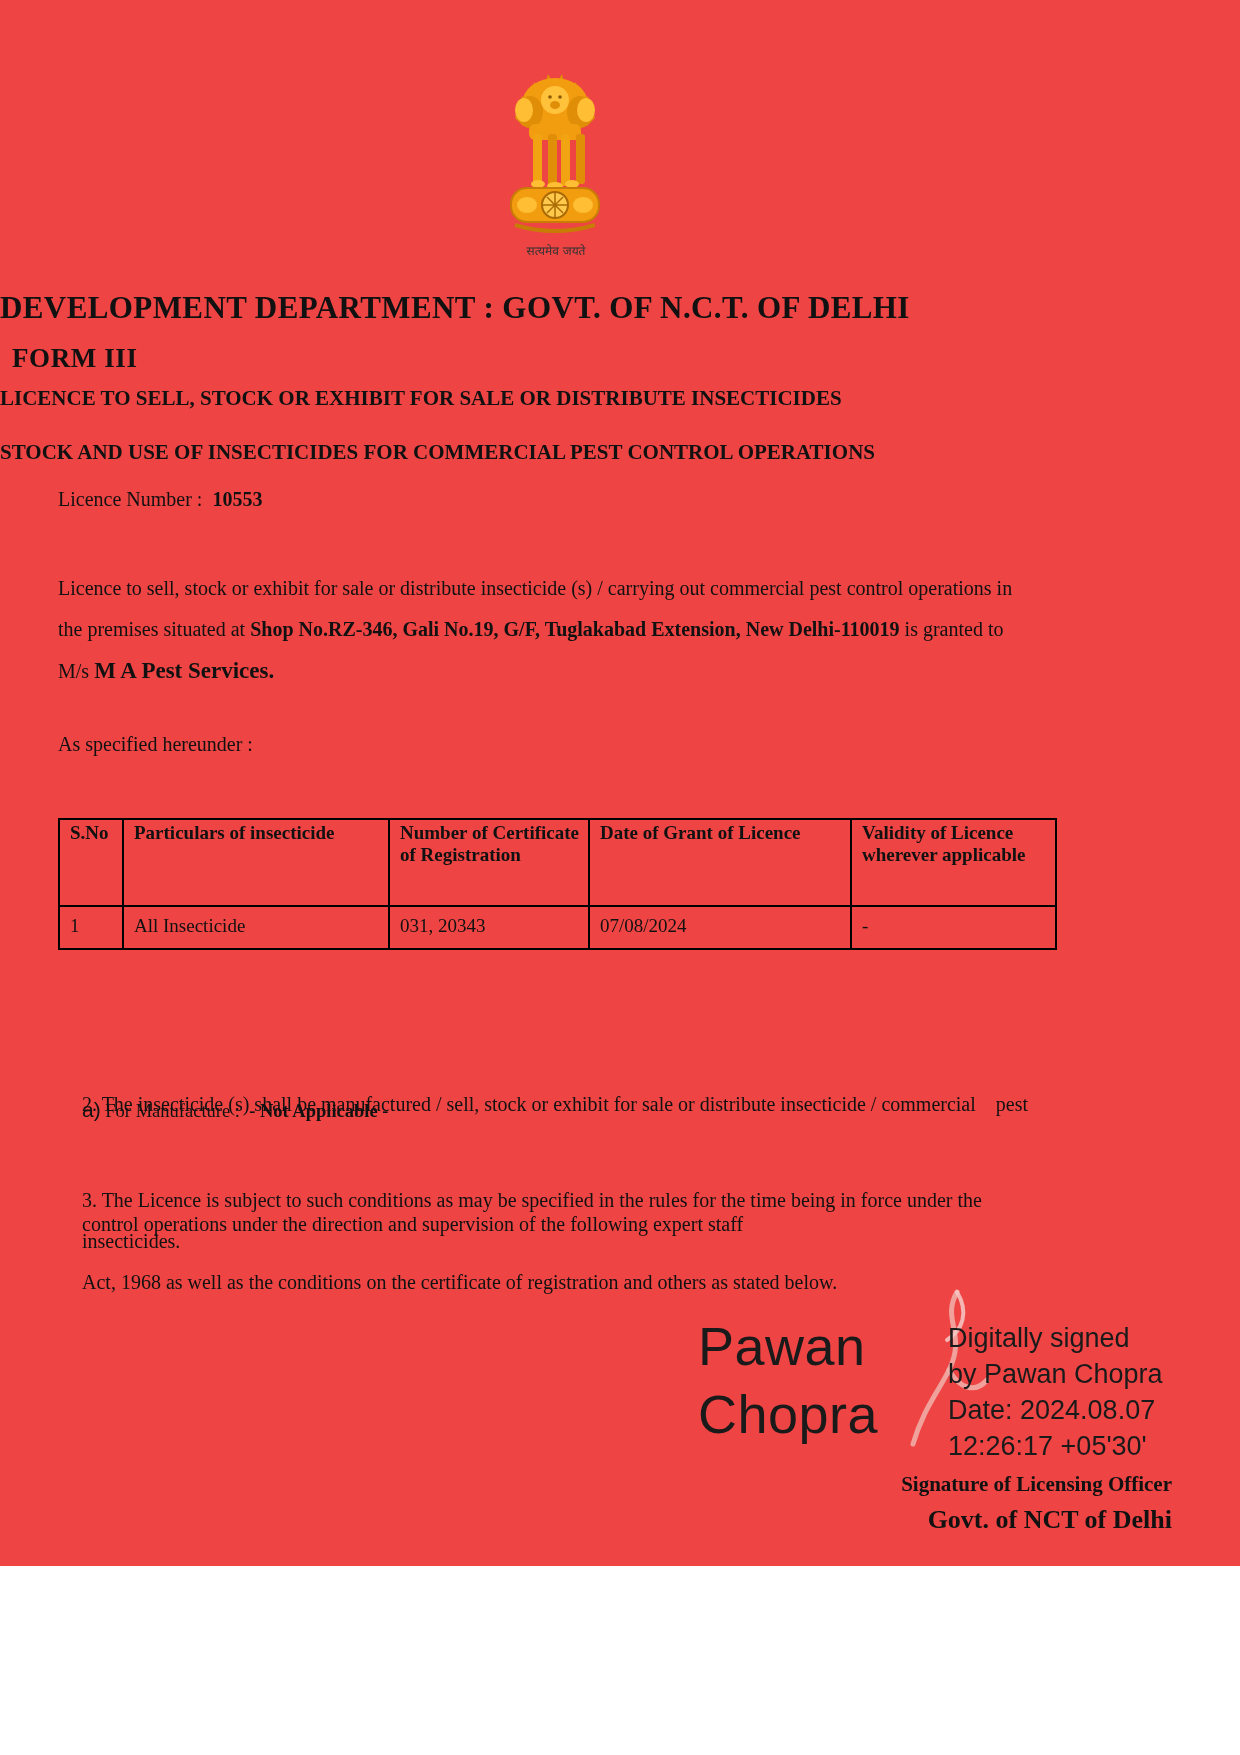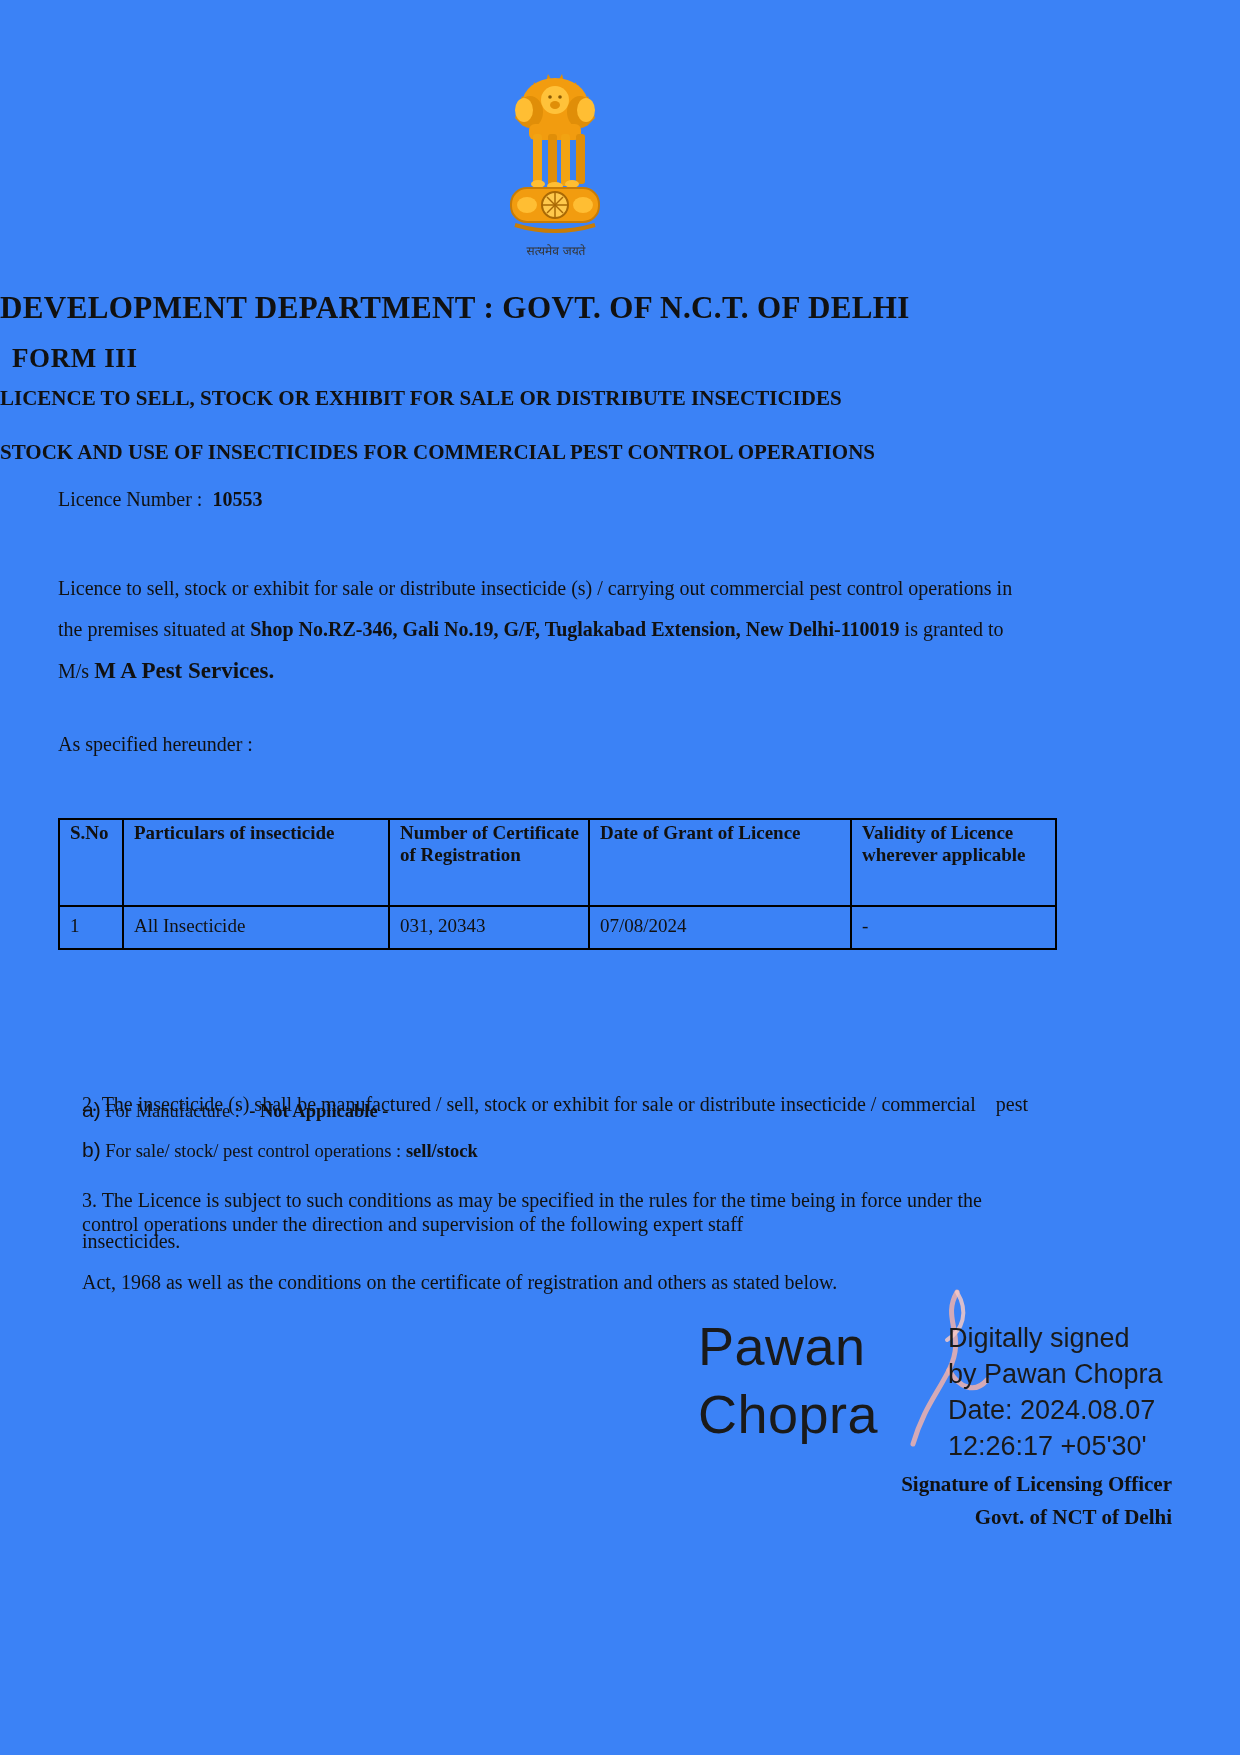--- a/index.html
+++ b/index.html
@@ -1,20 +1,20 @@
 <!DOCTYPE html>
 <html><head>
 <meta charset="utf-8">
 <style>
   * { margin:0; padding:0; box-sizing:border-box; }
   html,body { background:#ffffff; }
   .page {
     position:relative;
-    width:1240px; height:1755px;
-    background:#3b82f6;
+    width:1240px; height:1566px;
+    background:#ef4444;
     font-family:"Liberation Serif", serif;
     color:#111111;
     overflow:hidden;
   }
   .abs { position:absolute; }
   .center-col { left:0; width:1112px; }
 
   
   .dept-title   { top:290px; font-size:31px; font-weight:bold; letter-spacing:.4px; }
   .form-title   { top:343px; font-size:27px; font-weight:bold; letter-spacing:.6px;padding-left:12px; }
@@ -53,21 +53,21 @@
     font-size:54px; line-height:68px; color:#1a1a1a;
     letter-spacing:.5px;
   }
   .sig-flourish { top:1286px; left:897px; }
   .sig-digital {
     top:1320px; left:948px;
     font-family:"Liberation Sans", sans-serif;
     font-size:27px; line-height:36px; color:#1a1a1a;
   }
   .sig-officer { top:1472px; right:68px; font-size:21px; font-weight:bold; text-align:right; }
-  .sig-org     { top:1505px; right:68px; font-size:21px; font-weight:bold; text-align:right; }
+  .sig-org     { top:1505px; right:68px; font-size:26px; font-weight:bold; text-align:right; }
 
   .emblem-wrap { top:68px; left:497px; width:116px; text-align:center; }
   .emblem-caption {
     top:242px; left:0; width:1112px; text-align:center;
     font-family:"DejaVu Sans", sans-serif;
     font-size:12px; color:#333;
   }
 </style>
 </head>
 <body>
@@ -158,21 +158,20 @@
   </tbody>
     </table>
 
   <div class="abs clause2">
     <div>2. The insecticide (s) shall be manufactured / sell, stock or exhibit for sale or distribute insecticide / commercial    pest</div>
     <div>control operations under the direction and supervision of the following expert staff</div>
   </div>
 
   <div class="abs item-line item-a"><span class="item-marker">a)</span><span style="white-space:pre-wrap;"> For Manufacture :  </span><b>- Not Applicable -</b></div>
 
-  <div class="abs item-line item-b"><span class="item-marker">b)</span><span style="white-space:pre-wrap;"> For sale/ stock/ pest control operations : </span><b>sell/stock</b></div>
 
   <div class="abs clause3">
     <div>3. The Licence is subject to such conditions as may be specified in the rules for the time being in force under the</div>
     <div>insecticides.</div>
     <div>Act, 1968 as well as the conditions on the certificate of registration and others as stated below.</div>
   </div>
 
   <div class="abs sig-name">
     <div>Pawan</div>
     <div>Chopra</div>

